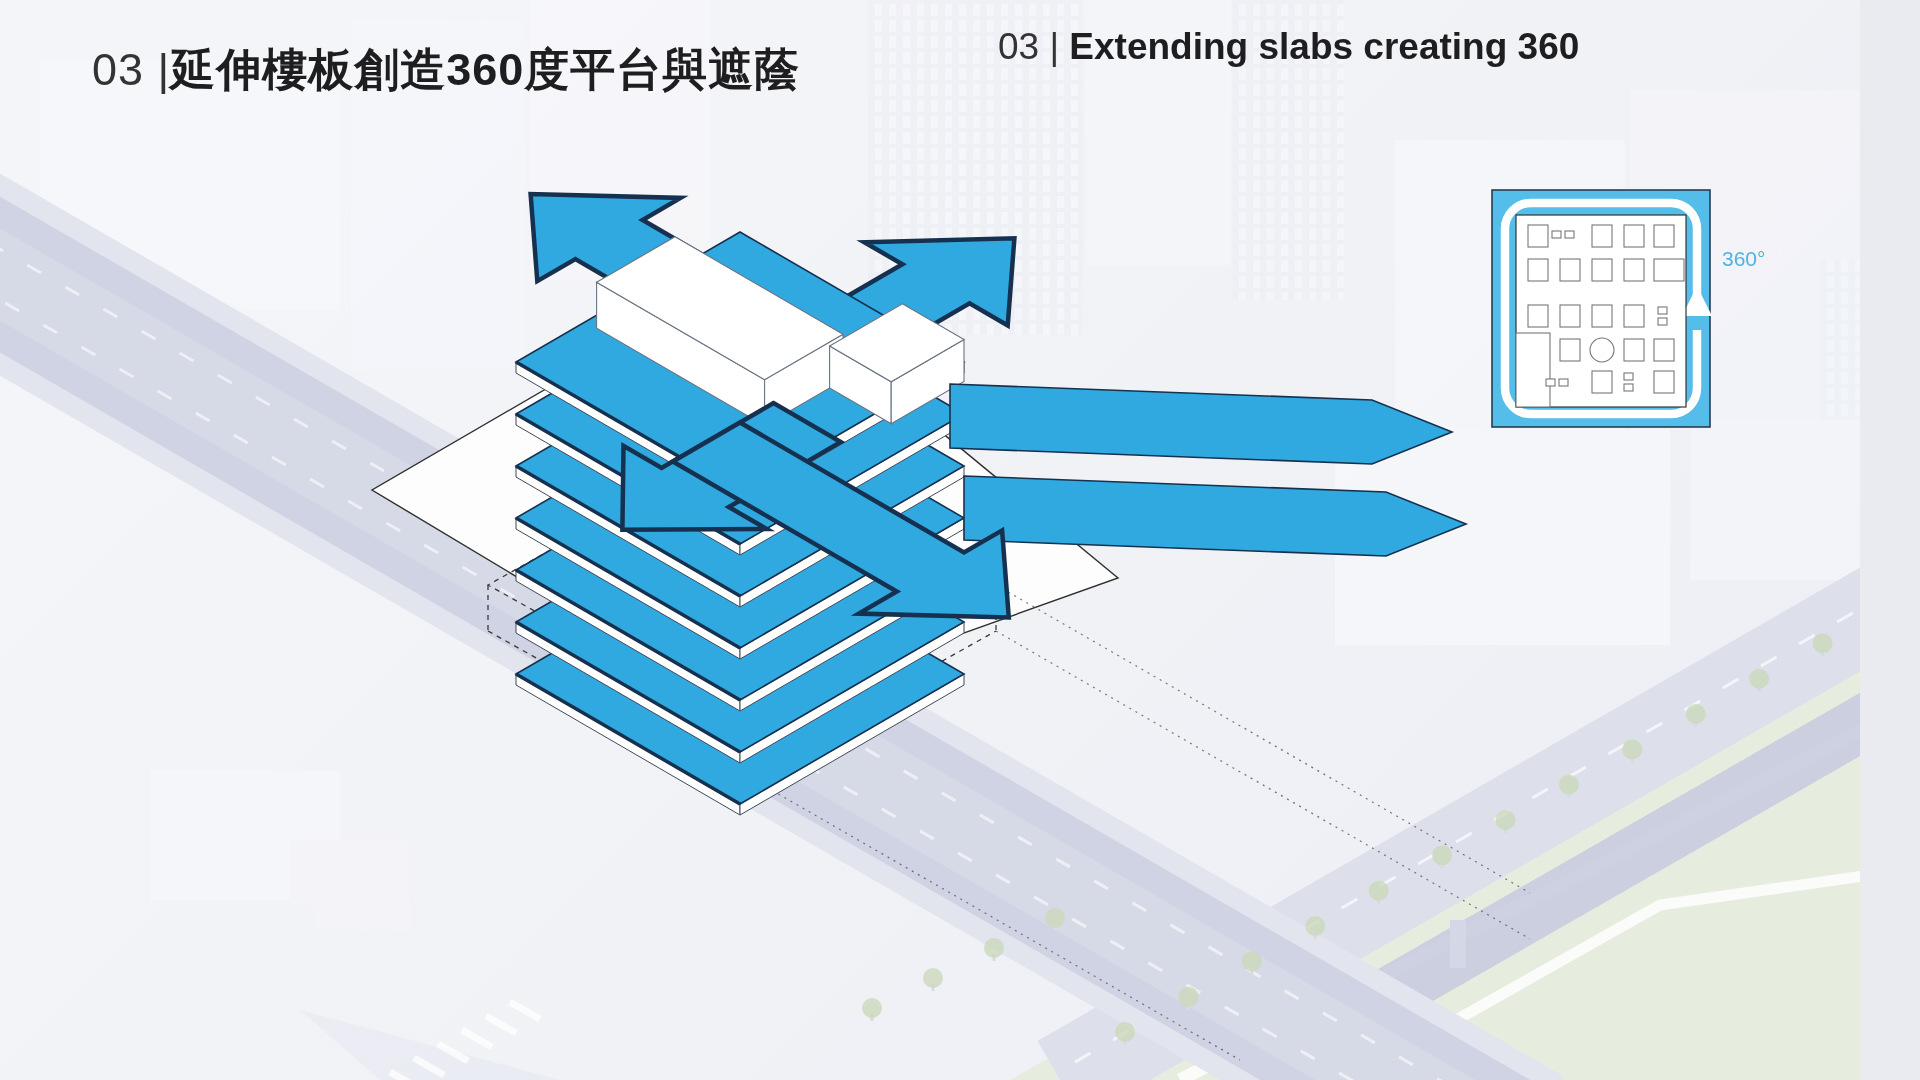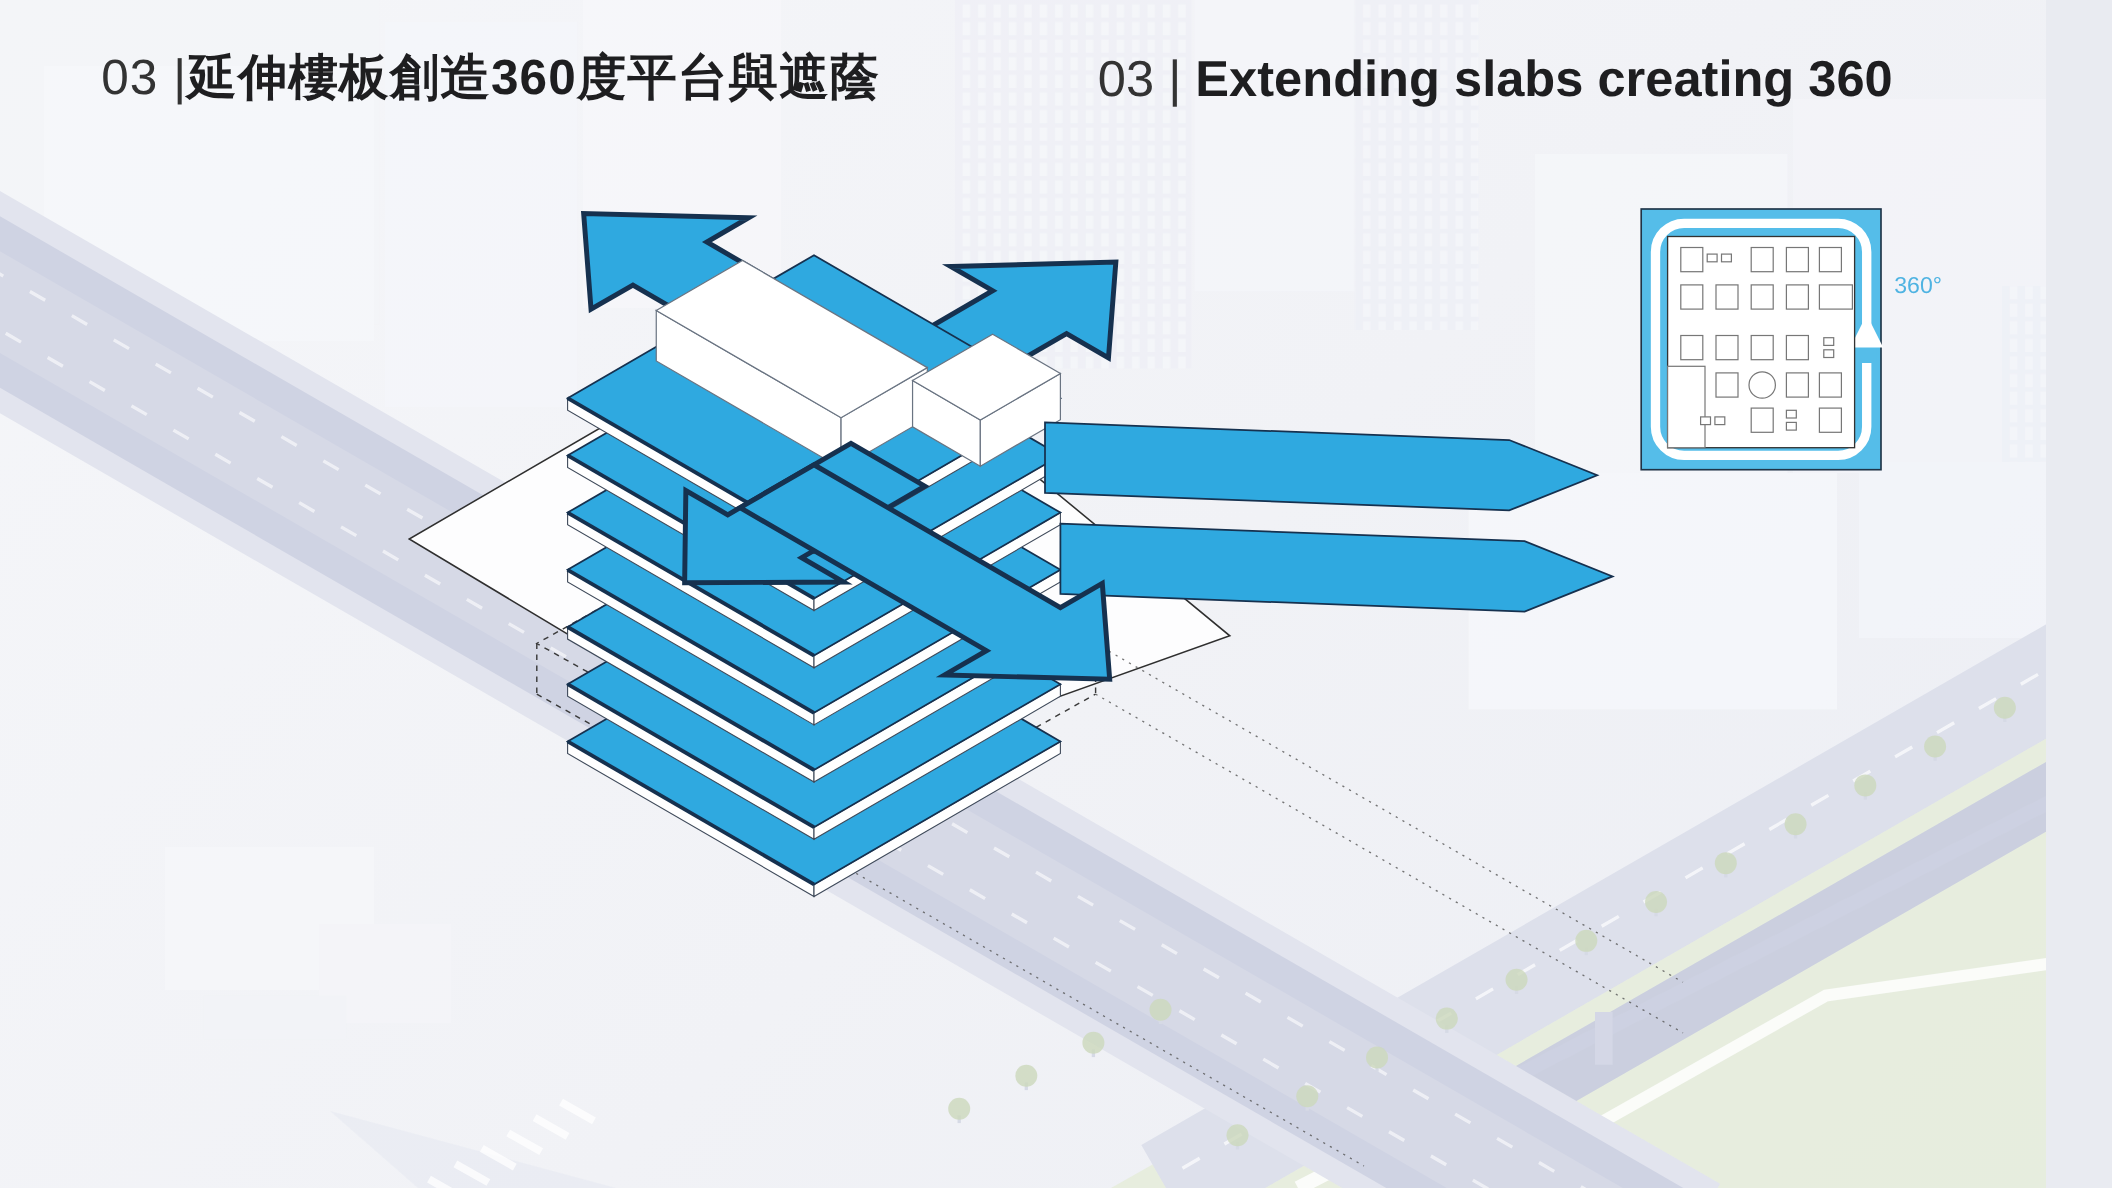--- a/index.html
+++ b/index.html
@@ -4,21 +4,21 @@
 <style>
   html,body{margin:0;padding:0;background:#e9ebf1;}
   .stage{position:relative;width:1860px;height:1080px;overflow:hidden;
          font-family:"Liberation Sans","DejaVu Sans",sans-serif;
          background:linear-gradient(135deg,#f5f6f9 0%,#f1f2f6 55%,#eceef4 100%);}
   svg{position:absolute;left:0;top:0;}
   .title{position:absolute;color:#1e1e20;}
   .title .pref{font-weight:400;color:#333;}
   .title .bold{font-weight:700;}
   .title-zh{left:92px;top:40px;font-size:45px;letter-spacing:1px;}
-  .title-en{left:998px;top:45px;font-size:46px;line-height:1.14;}
+  .title-en{left:998px;top:26px;font-size:37px;line-height:1.14;}
   .inset-label{font-size:21px;fill:#4fb3e2;font-weight:400;}
 </style>
 </head>
 <body>
 
 <div class="stage">
 
   <svg id="bg-svg" width="1920" height="1080" viewBox="0 0 1920 1080">
     <defs>
       <pattern id="pv" width="14" height="16" patternUnits="userSpaceOnUse">

